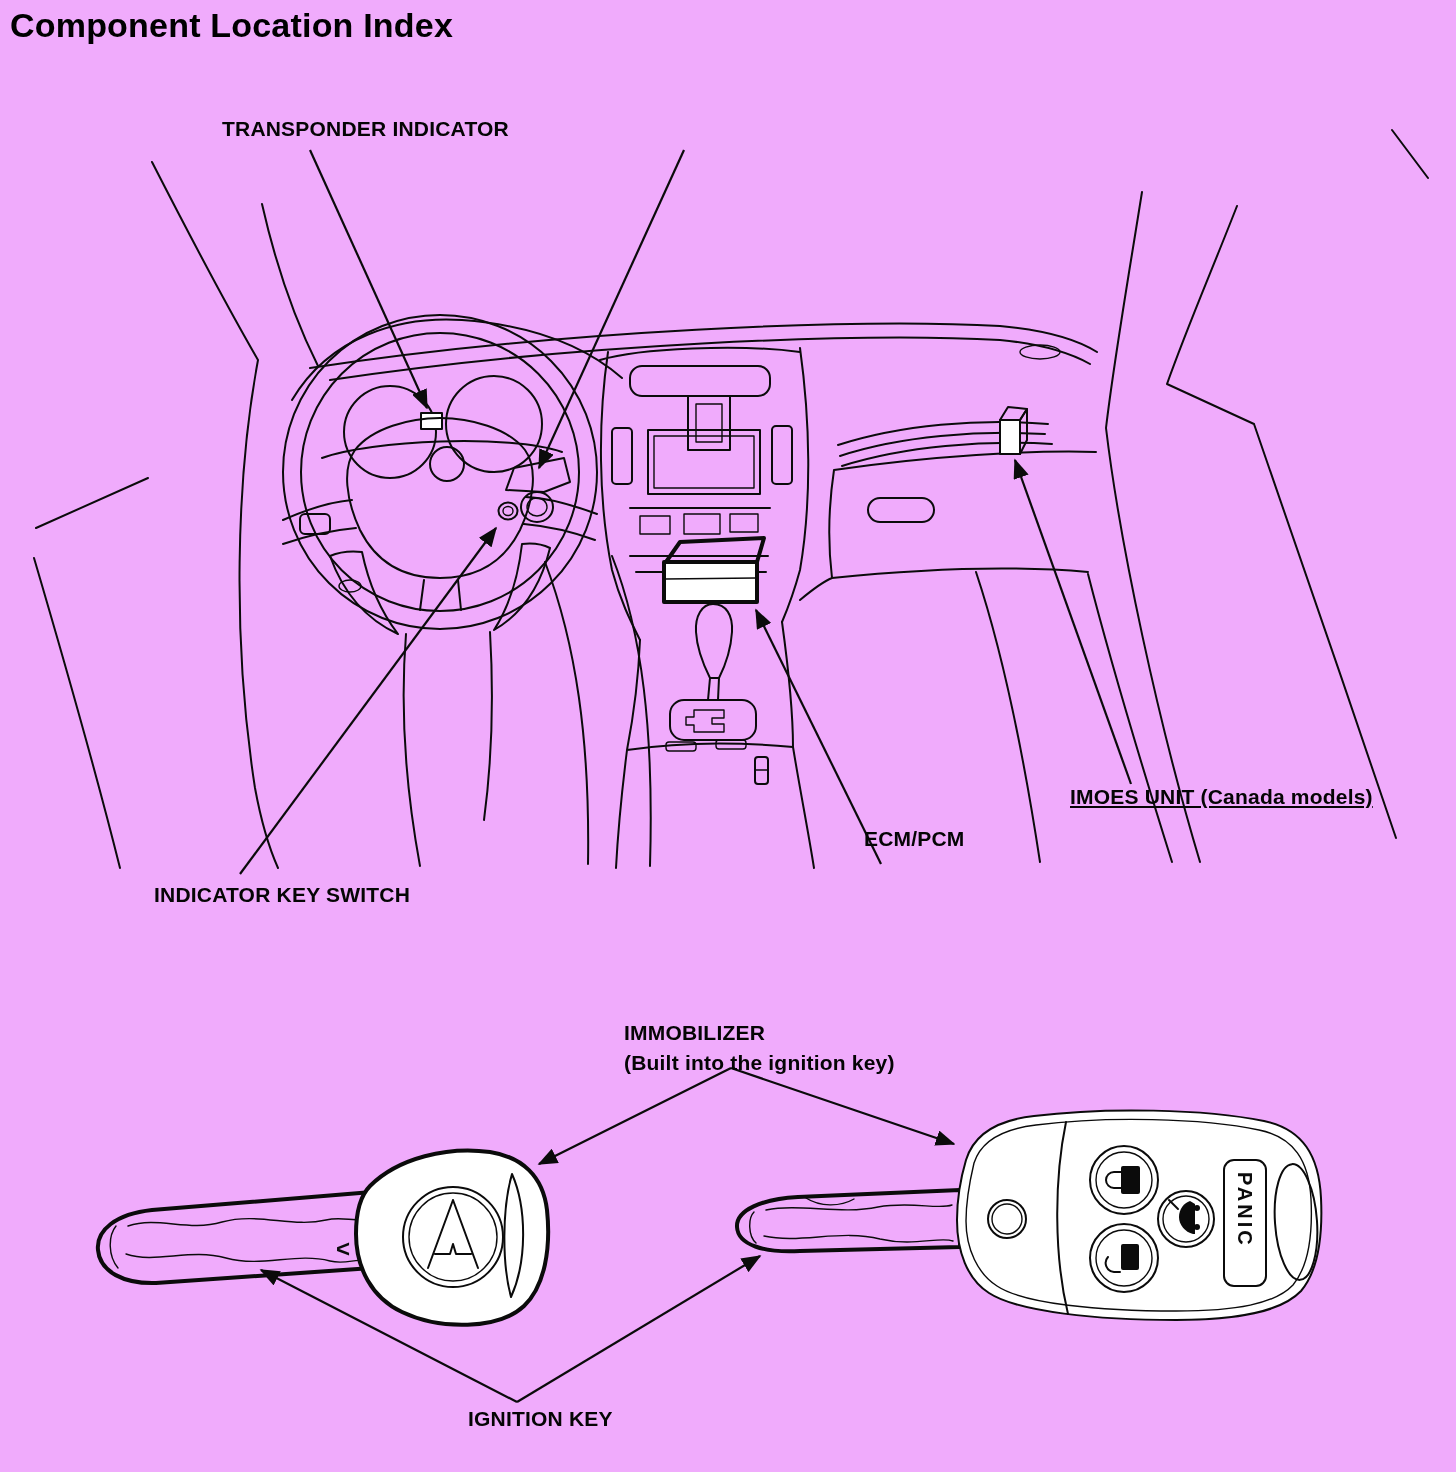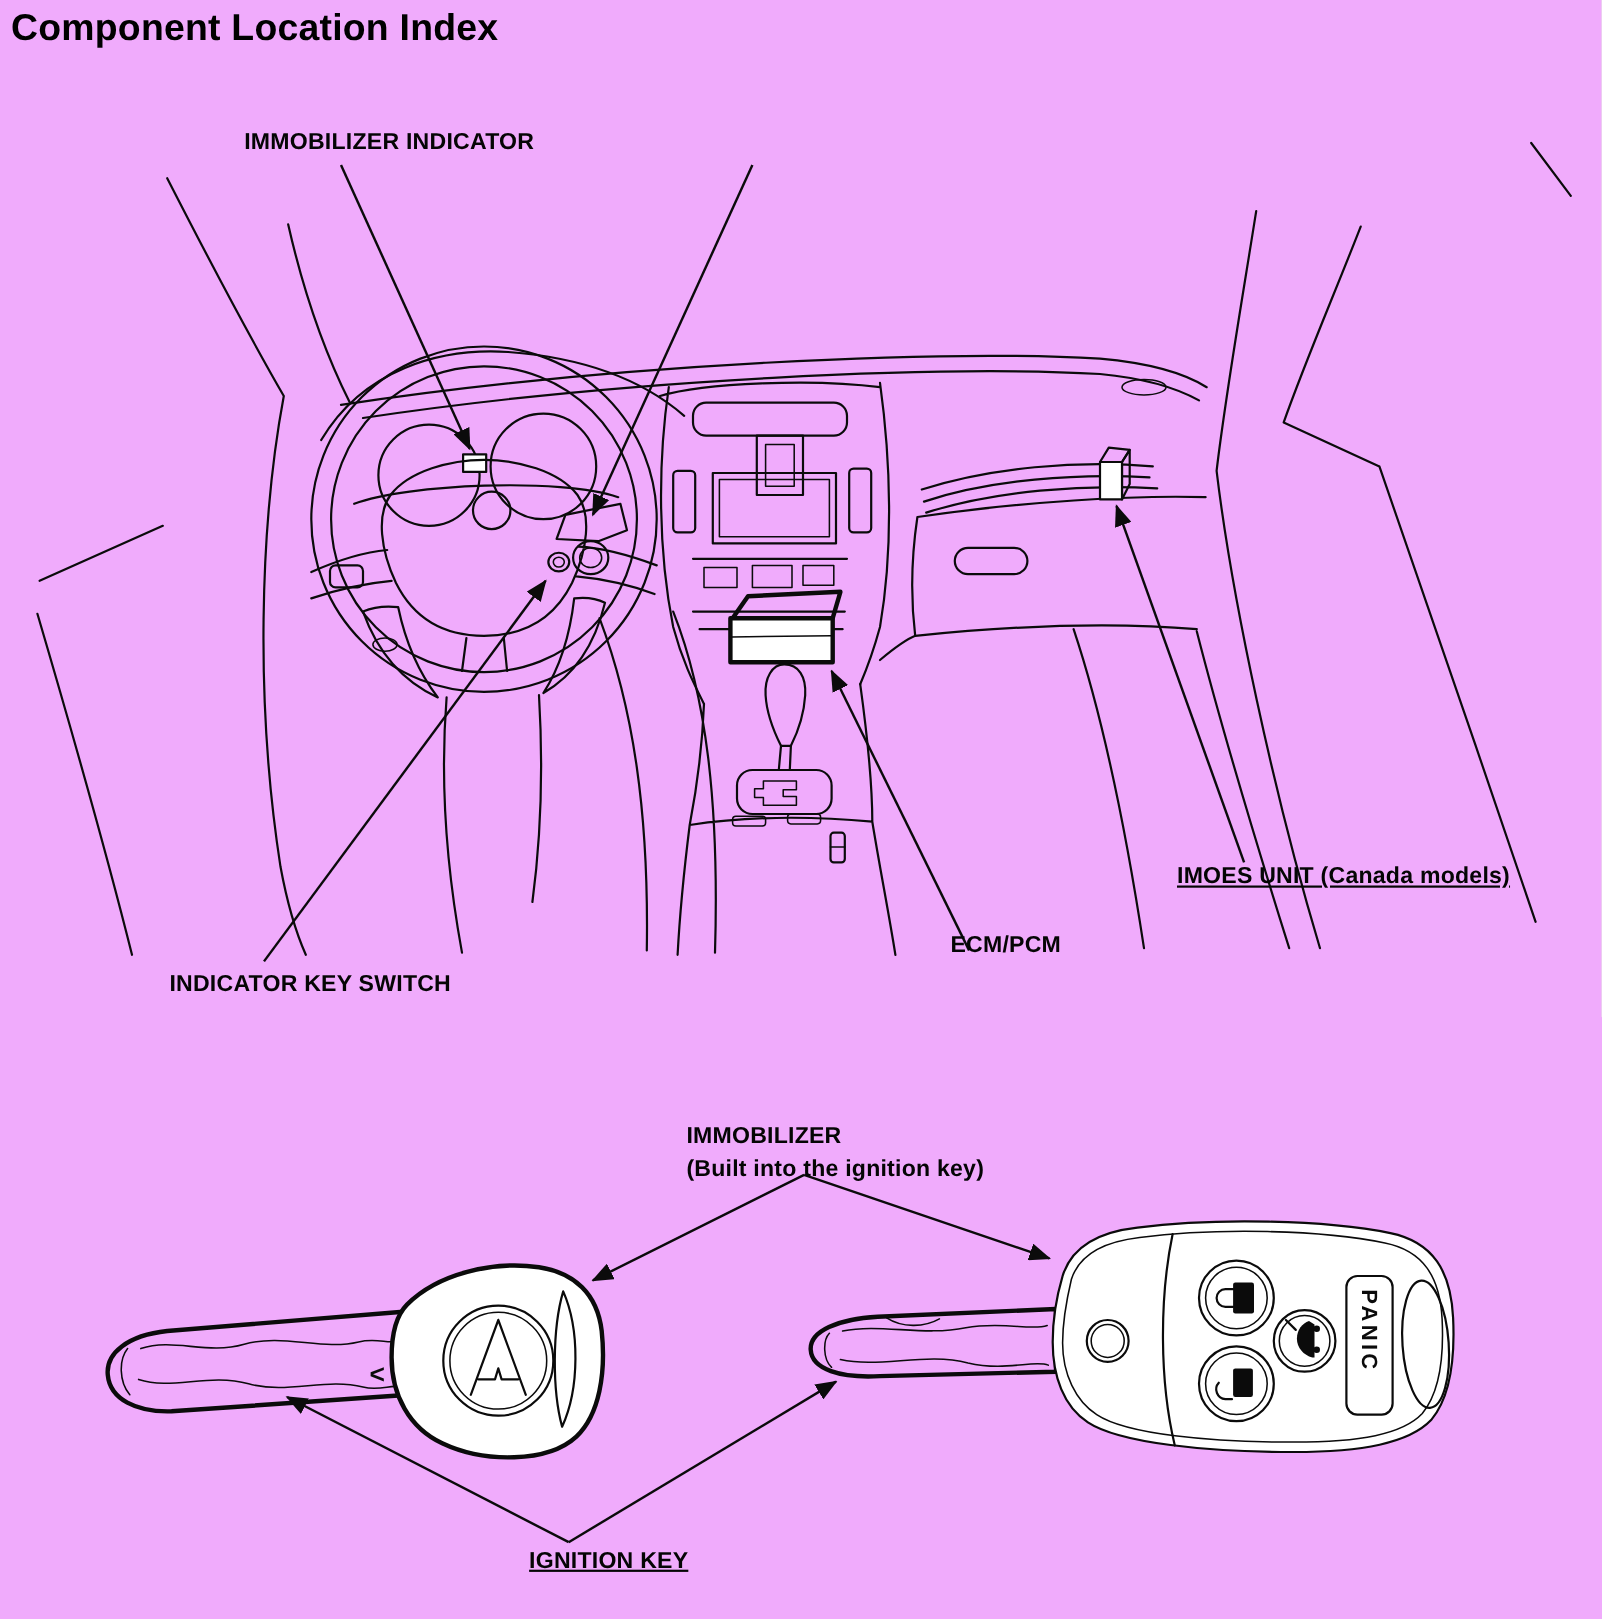--- a/index.html
+++ b/index.html
@@ -236,21 +236,21 @@
 
       <g>
         <rect class="ln" x="1224" y="1160" width="42" height="126" rx="10" stroke-width="2.6"></rect>
         <text class="fobtext" x="1238" y="1172" transform="rotate(90 1238 1172)">PANIC</text>
       </g>
 
       <ellipse class="ln" cx="1296" cy="1222" rx="21" ry="58" stroke-width="3" transform="rotate(-4 1296 1222)"></ellipse>
     </g>
   </svg>
 
-  <div class="label" style="left:222px;top:118px;">IMMOBILIZER INDICATOR</div>
+  <div class="label" style="left:222px;top:118px;">TRANSPONDER INDICATOR</div>
   <div class="label" style="left:1070px;top:786px;text-decoration:underline;">IMOES UNIT (Canada models)</div>
   <div class="label" style="left:154px;top:884px;">INDICATOR KEY SWITCH</div>
-  <div class="label" style="left:864px;top:848px;">ECM/PCM</div>
+  <div class="label" style="left:864px;top:828px;">ECM/PCM</div>
   <div class="label" style="left:624px;top:1022px;">IMMOBILIZER</div>
   <div class="label" style="left:624px;top:1052px;">(Built into the ignition key)</div>
-  <div class="label" style="left:481px;top:1408px;text-decoration:underline;">IGNITION KEY</div>
+  <div class="label" style="left:468px;top:1408px;">IGNITION KEY</div>
 
 </div>
 
 </body></html>

